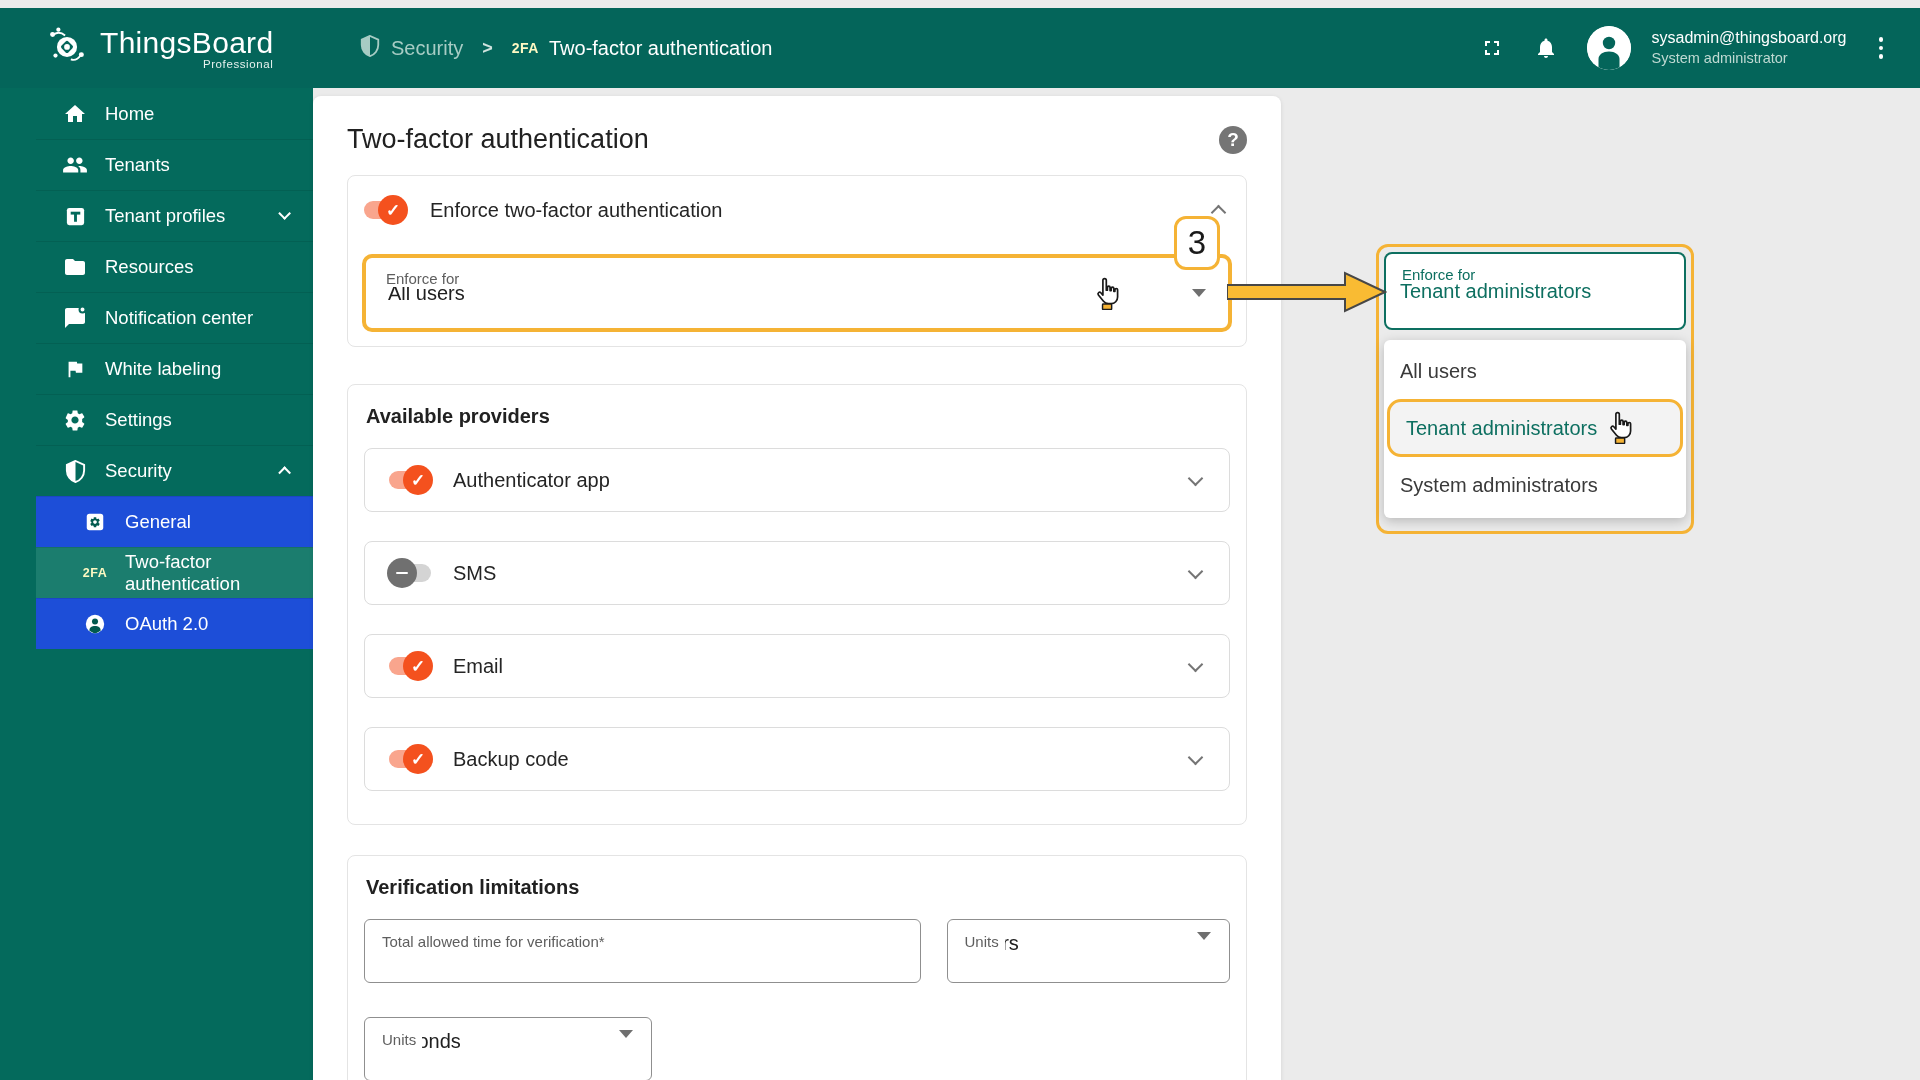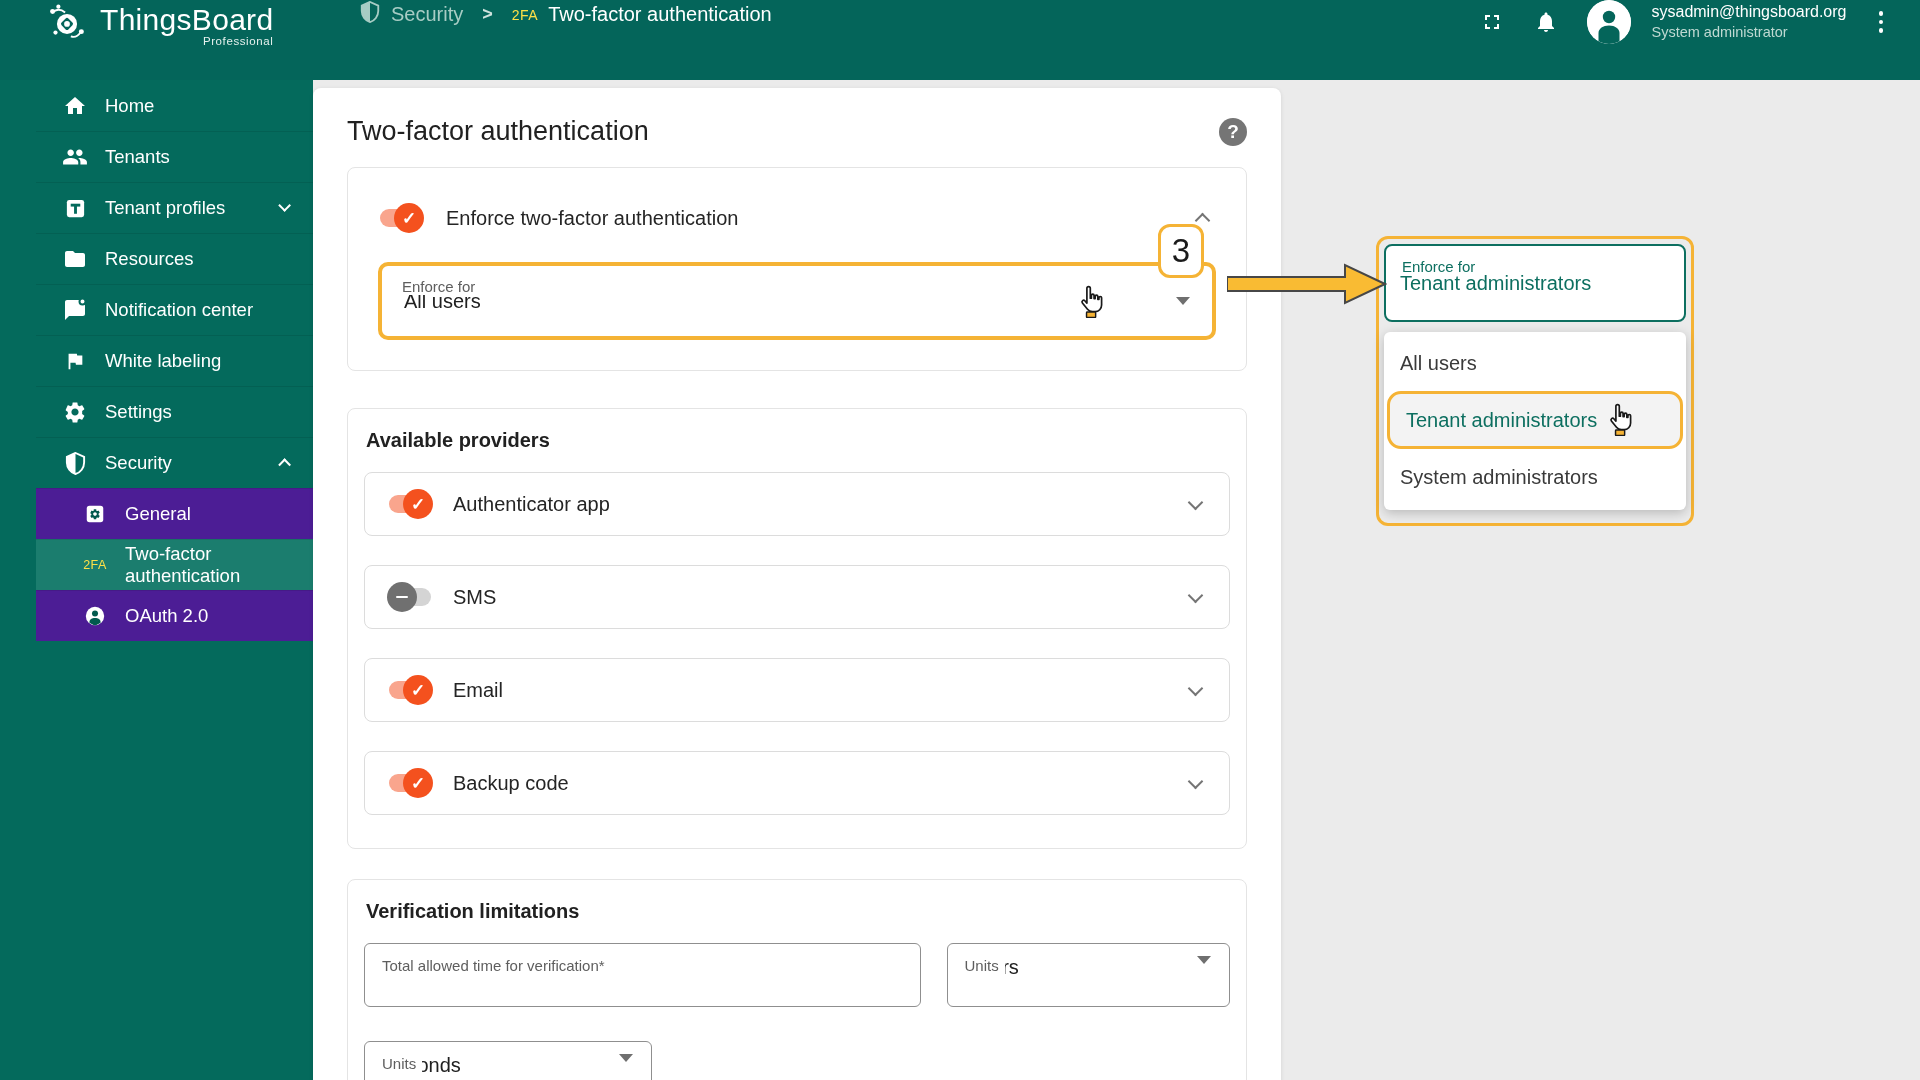--- a/index.html
+++ b/index.html
@@ -1,61 +1,61 @@
 <!DOCTYPE html>
 <html><head>
 <meta charset="utf-8">
 <style>
   * { margin:0; padding:0; box-sizing:border-box; }
   html,body { width:1920px; height:1080px; overflow:hidden; font-family:"Liberation Sans", sans-serif; background:#EBEBEB; }
   .app { width:1920px; height:1080px; display:flex; flex-direction:column; }
 
   
-  header { height:80px; background:#04655A; display:flex; align-items:flex-start; flex:0 0 auto; }
+  header { height:80px; background:#04655A; display:flex; align-items:center; flex:0 0 auto;margin-top:8px; }
   .logo-area { width:313px; display:flex; align-items:center; padding-left:44px; gap:10px; flex:0 0 auto; }
   .logo-text { color:#fff; }
   .logo-name { font-size:30px; font-weight:400; letter-spacing:0.3px; line-height:32px; }
   .logo-sub { font-size:11.5px; color:#E6F1EE; text-align:right; letter-spacing:0.6px; margin-top:-1px; }
   .breadcrumb { display:flex; align-items:center; gap:13px; margin-left:46px; flex:1; }
   .bc-section { color:#A7CCC4; font-size:20px; display:flex; align-items:center; gap:10px; }
   .bc-sep { color:#CFE3DE; font-size:18px; font-weight:bold; margin:0 6px; }
   .bc-page { color:#fff; font-size:20px; display:flex; align-items:center; gap:10px; }
-  .glyph-2fa { font-size:12.5px; font-weight:400; letter-spacing:0.5px; color:#fde047; }
+  .glyph-2fa { font-size:12.5px; font-weight:700; letter-spacing:0.5px; color:#fef9c3; }
   .bc-page .glyph-2fa { font-size:14px; }
   .header-right { display:flex; align-items:center; gap:28px; padding-right:33px; }
   .hicon { width:26px; height:26px; display:flex; align-items:center; justify-content:center; cursor:pointer; }
   .avatar { width:44px; height:44px; border-radius:50%; background:#fff; display:flex; align-items:center; justify-content:center; overflow:hidden; }
   .user-block { line-height:1.35; margin-left:-8px; }
   .user-email { color:#fff; font-size:16px; }
   .user-role { color:#BFD9D2; font-size:14.5px; }
   .dots { display:flex; flex-direction:column; gap:4px; padding:4px; cursor:pointer; }
   .dots i { width:4.5px; height:4.5px; border-radius:50%; background:#fff; }
 
   
   .body { flex:1; display:flex; min-height:0; }
   aside { width:313px; background:#046A5C; flex:0 0 auto;padding-left:36px; }
   .nav-item { height:51px; display:flex; align-items:center; padding-left:26px; gap:17px; color:#fff; font-size:18.5px; font-weight:500; border-top:1px solid rgba(0,0,0,0.09); cursor:pointer; }
   .nav-item:first-child { border-top:none; }
   .nav-item .nicon { width:26px; height:26px; display:flex; align-items:center; justify-content:center; flex:0 0 auto; }
-  .nav-item.sub { background:#4c1d95; padding-left:46px; }
+  .nav-item.sub { background:#1d4ed8; padding-left:46px; }
   .nav-item.active { background:#1B7D6E; }
   .chev { border:solid #757575; border-width:0 2.4px 2.4px 0; display:inline-block; padding:4.5px; }
   .chev.down { transform:rotate(45deg); margin-top:-4px; }
   .chev.up { transform:rotate(-135deg); margin-top:4px; }
   .chev.white { border-color:#fff; padding:3.6px; }
   .nav-right { margin-left:auto; margin-right:24px; }
 
   
   main { flex:1; position:relative; background:#EBEBEB; }
   .card { position:absolute; left:0; top:8px; width:968px; height:1120px; background:#fff; border-radius:8px; padding:0 34px; box-shadow:0 1px 4px rgba(0,0,0,0.10); }
   .title-row { padding-top:28px; display:flex; align-items:center; justify-content:space-between; }
   .page-title { font-size:27px; color:#212121; font-weight:500; }
   .help { width:28px; height:28px; border-radius:50%; background:#757575; color:#fff; font-size:19px; font-weight:bold; display:flex; align-items:center; justify-content:center; cursor:pointer; }
 
-  .panel { border:1px solid #E4E4E4; border-radius:8px; padding:30px; background:#fff; }
+  .panel { border:1px solid #E4E4E4; border-radius:8px; padding:14px; background:#fff; }
   .panel-enforce { margin-top:20px; }
   .enforce-row { height:40px; display:flex; align-items:center; }
   .enforce-label { font-size:20px; color:#252525; margin-left:22px; }
   .panel-heading { font-size:20px; font-weight:700; color:#212121; margin:6px 2px 20px; }
 
   
   .toggle { position:relative; width:46px; height:30px; flex:0 0 auto; cursor:pointer; }
   .toggle .track { position:absolute; left:2px; top:6px; width:42px; height:18px; border-radius:9px; background:#F9A58D; }
   .toggle.off .track { background:#D4D4D4; }
   .toggle .thumb { position:absolute; top:0; right:0; width:30px; height:30px; border-radius:50%; background:#F4511E; display:flex; align-items:center; justify-content:center; }

